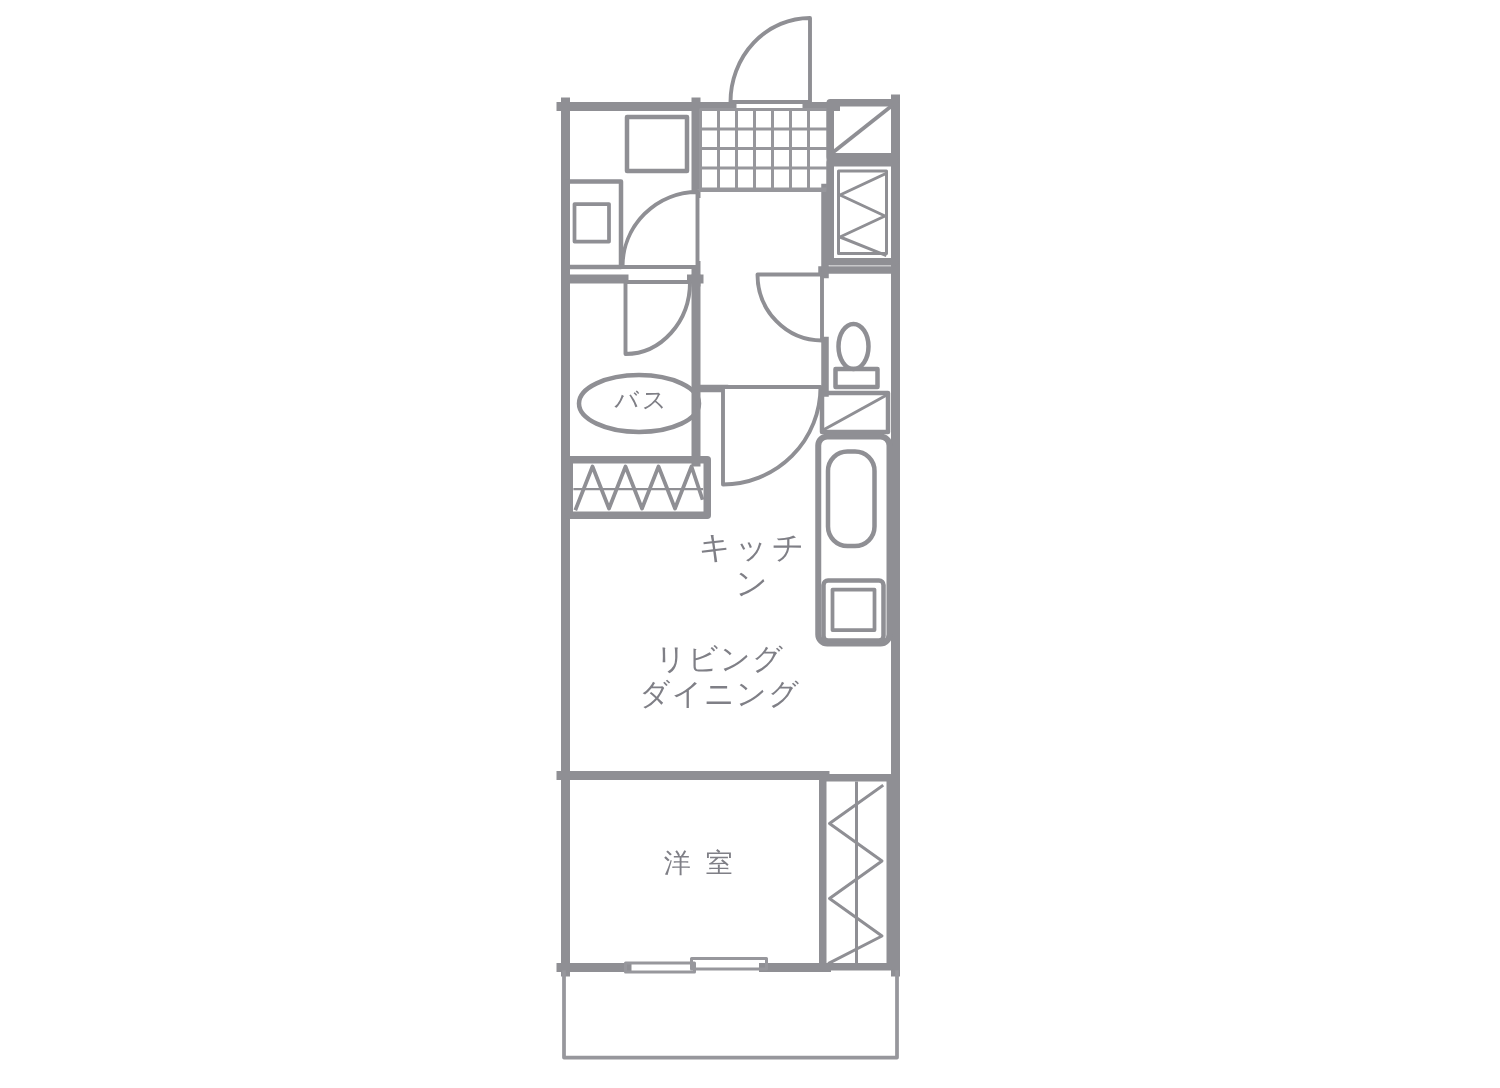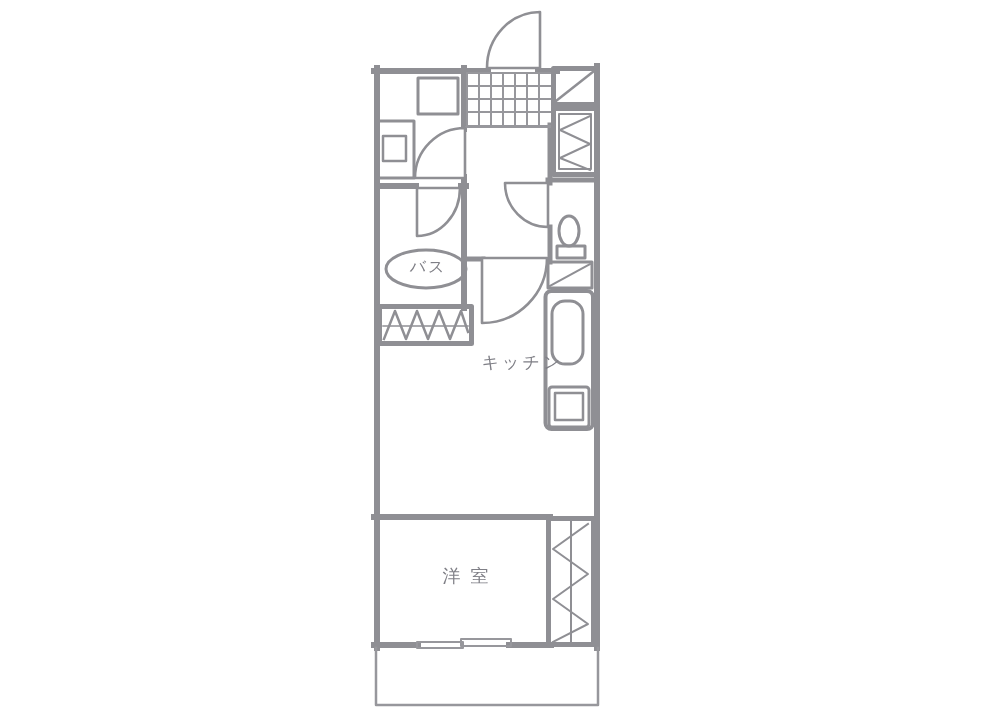--- a/index.html
+++ b/index.html
@@ -2,21 +2,21 @@
 <html><head>
 <meta charset="utf-8">
 <style>
   html,body{margin:0;padding:0;background:#ffffff;}
   #canvas{position:relative;width:1000px;height:725px;background:#ffffff;overflow:hidden;
           font-family:"DejaVu Sans","Liberation Sans",sans-serif;}
   #plan-svg{position:absolute;left:0;top:0;}
   .room-label{position:absolute;color:#7f7f86;text-align:center;line-height:1.15;
               font-weight:500;user-select:none;}
   #label-bath{left:398px;top:258px;width:60px;font-size:16px;letter-spacing:2px;}
-  #label-kitchen{left:475px;top:353px;width:95px;font-size:17px;letter-spacing:3px;}
+  #label-kitchen{left:455px;top:353px;width:95px;font-size:21px;letter-spacing:3px;}
   #label-living{left:420px;top:428px;width:120px;font-size:20px;letter-spacing:1px;}
   #label-western{left:428px;top:566px;width:85px;font-size:18px;letter-spacing:10px;}
 </style>
 </head>
 <body>
 
 <div id="canvas">
 
   <svg id="plan-svg" width="1000" height="725" viewBox="0 0 1000 725" fill="none" stroke="#8f8f94" stroke-linecap="square" stroke-linejoin="round">
 
@@ -111,15 +111,19 @@
 
     <g stroke-width="2.5" stroke="#97979c">
       <path d="M376,648 V705 H598 V648"></path>
     </g>
   </svg>
 
   <div class="room-label" id="label-bath">バス</div>
 
   <div class="room-label" id="label-kitchen">キッチン</div>
 
+  <div class="room-label" id="label-living">
+    <div>リビング</div>
+    <div>ダイニング</div>
+  </div>
 
   <div class="room-label" id="label-western">洋室</div>
 </div>
 
 </body></html>

